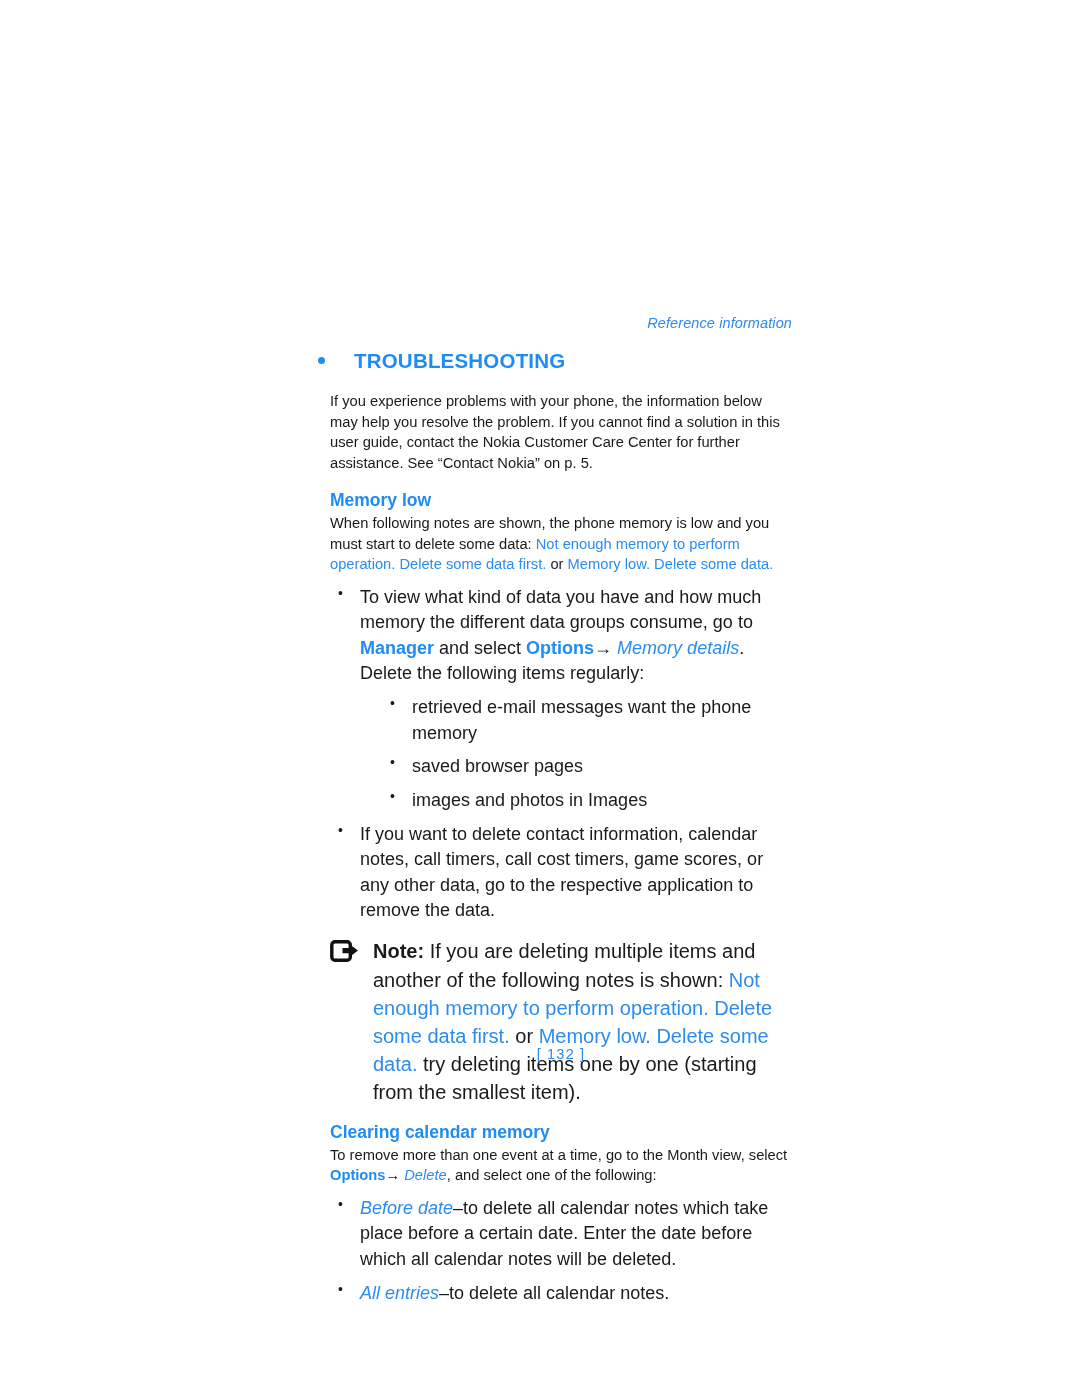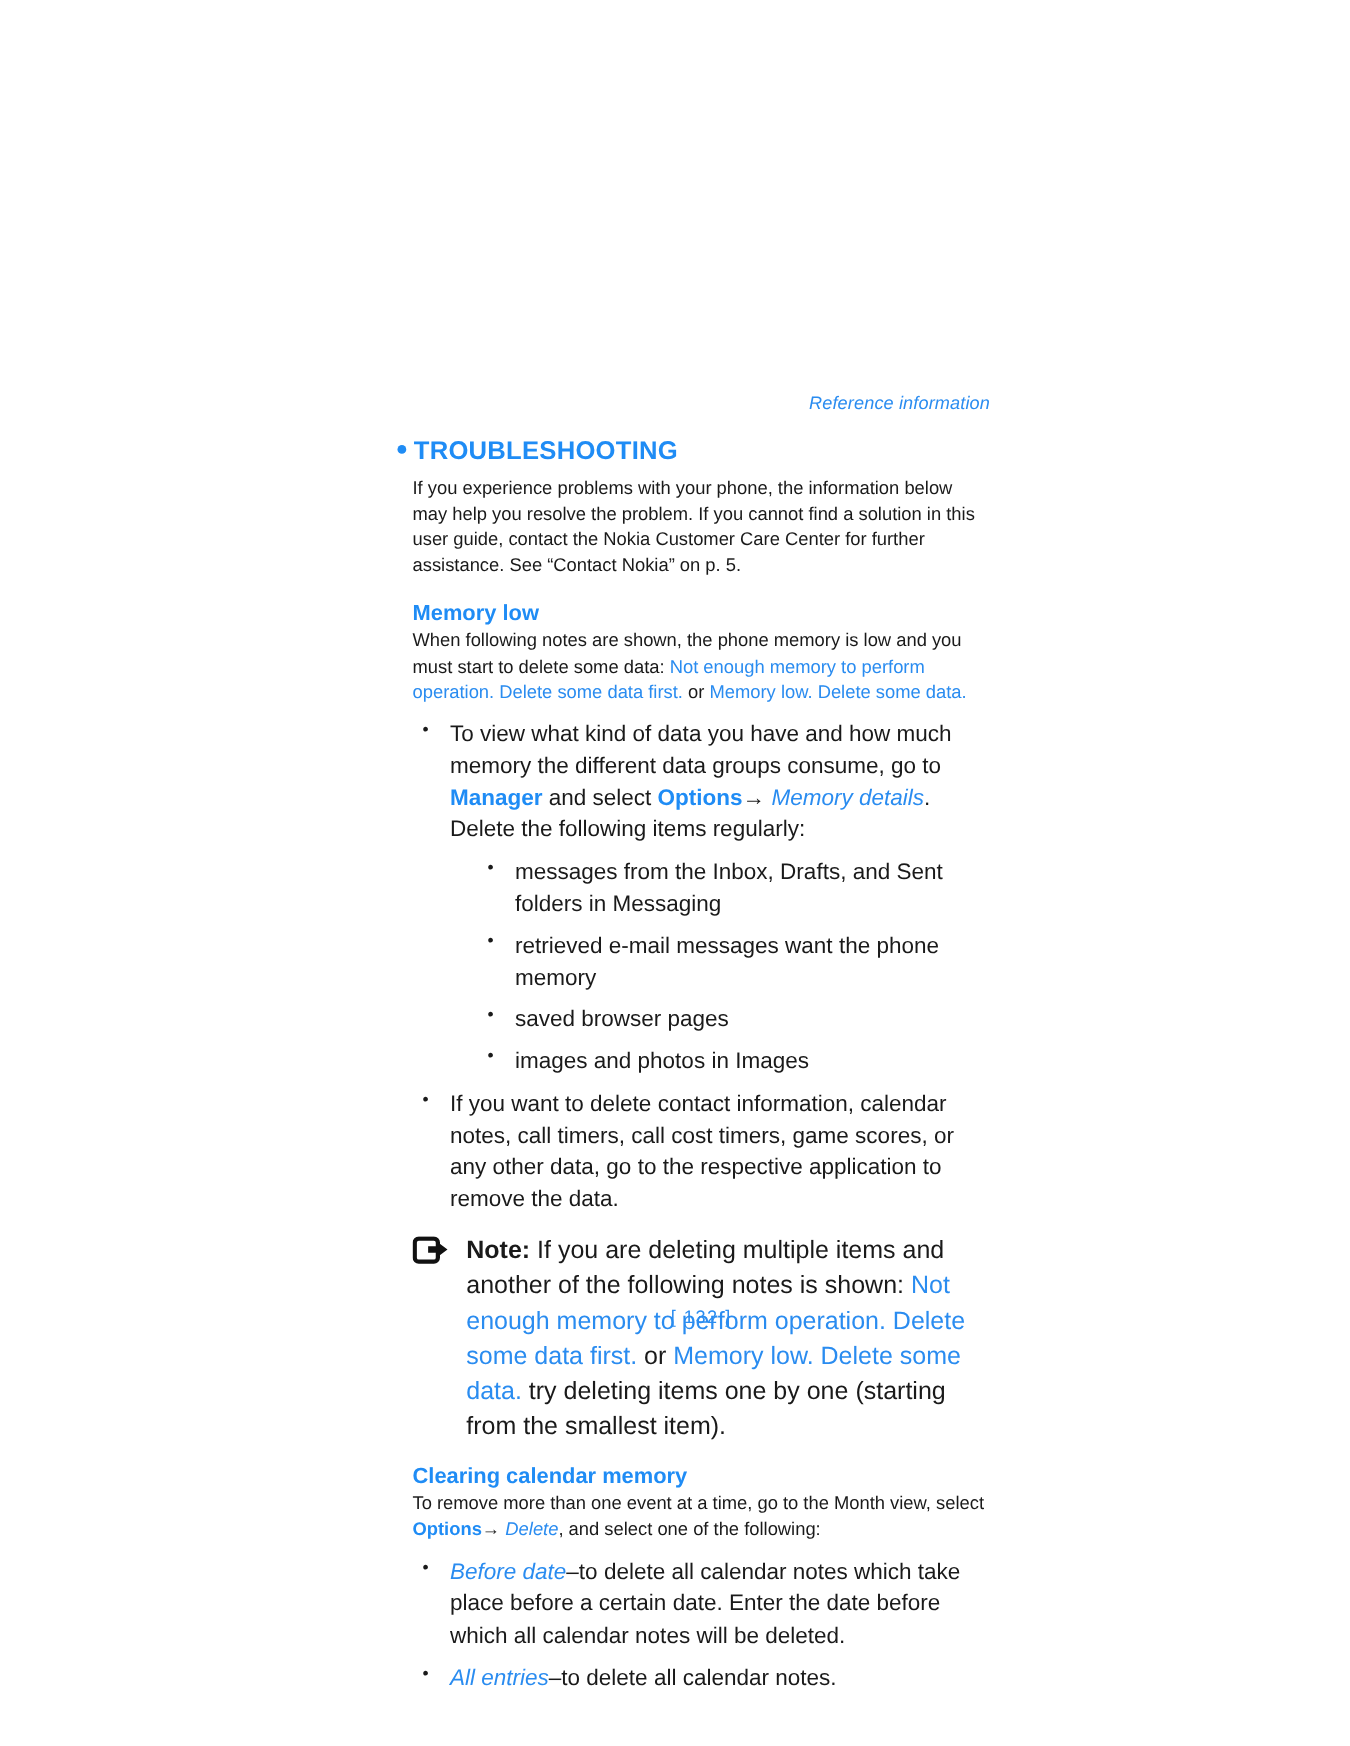--- a/index.html
+++ b/index.html
@@ -39,21 +39,22 @@
     color: #2a8cf0;
     letter-spacing: 0.1px;
     margin: 0 0 18px 0;
     line-height: 1.2;
   }
 
   
   .chapter-heading {
     display: flex;
     align-items: baseline;
-    margin: 0 0 9px -12px;
+    margin: 0 0 19px -12px;
+    gap: 23px;
   }
   .chapter-bullet {
     width: 7px;
     height: 7px;
     border-radius: 50%;
     background: #1f8cf5;
     margin-right: 6px;
     flex: 0 0 auto;
     position: relative;
     top: -4px;
@@ -180,21 +181,20 @@
     <p class="body">If you experience problems with your phone, the information below may help you resolve the problem. If you cannot find a solution in this user guide, contact the Nokia Customer Care Center for further assistance. See “Contact Nokia” on p. 5.</p>
 
     <h2 class="sub-heading first-sub">Memory low</h2>
 
     <p class="body"><span>When following notes are shown, the phone memory is low and you must start to delete some data: </span><span class="msg">Not enough memory to perform operation. Delete some data first.</span><span> or </span><span class="msg">Memory low. Delete some data.</span></p>
 
     <ul class="bullets">
       <li><span>To view what kind of data you have and how much memory the different data groups consume, go to </span><span class="kw">Manager</span><span> and select </span><span class="kw">Options</span><span class="arrow">→</span> <span class="param">Memory details</span><span>. Delete the following items regularly:</span>
 
         <ul class="bullets sub-bullets">
-          <li>messages from the Inbox, Drafts, and Sent folders in Messaging</li>
           <li>retrieved e-mail messages want the phone memory</li>
           <li>saved browser pages</li>
           <li>images and photos in Images</li>
         </ul>
       </li>
 
       <li>If you want to delete contact information, calendar notes, call timers, call cost timers, game scores, or any other data, go to the respective application to remove the data.</li>
     </ul>
 
     <div class="note-block">

